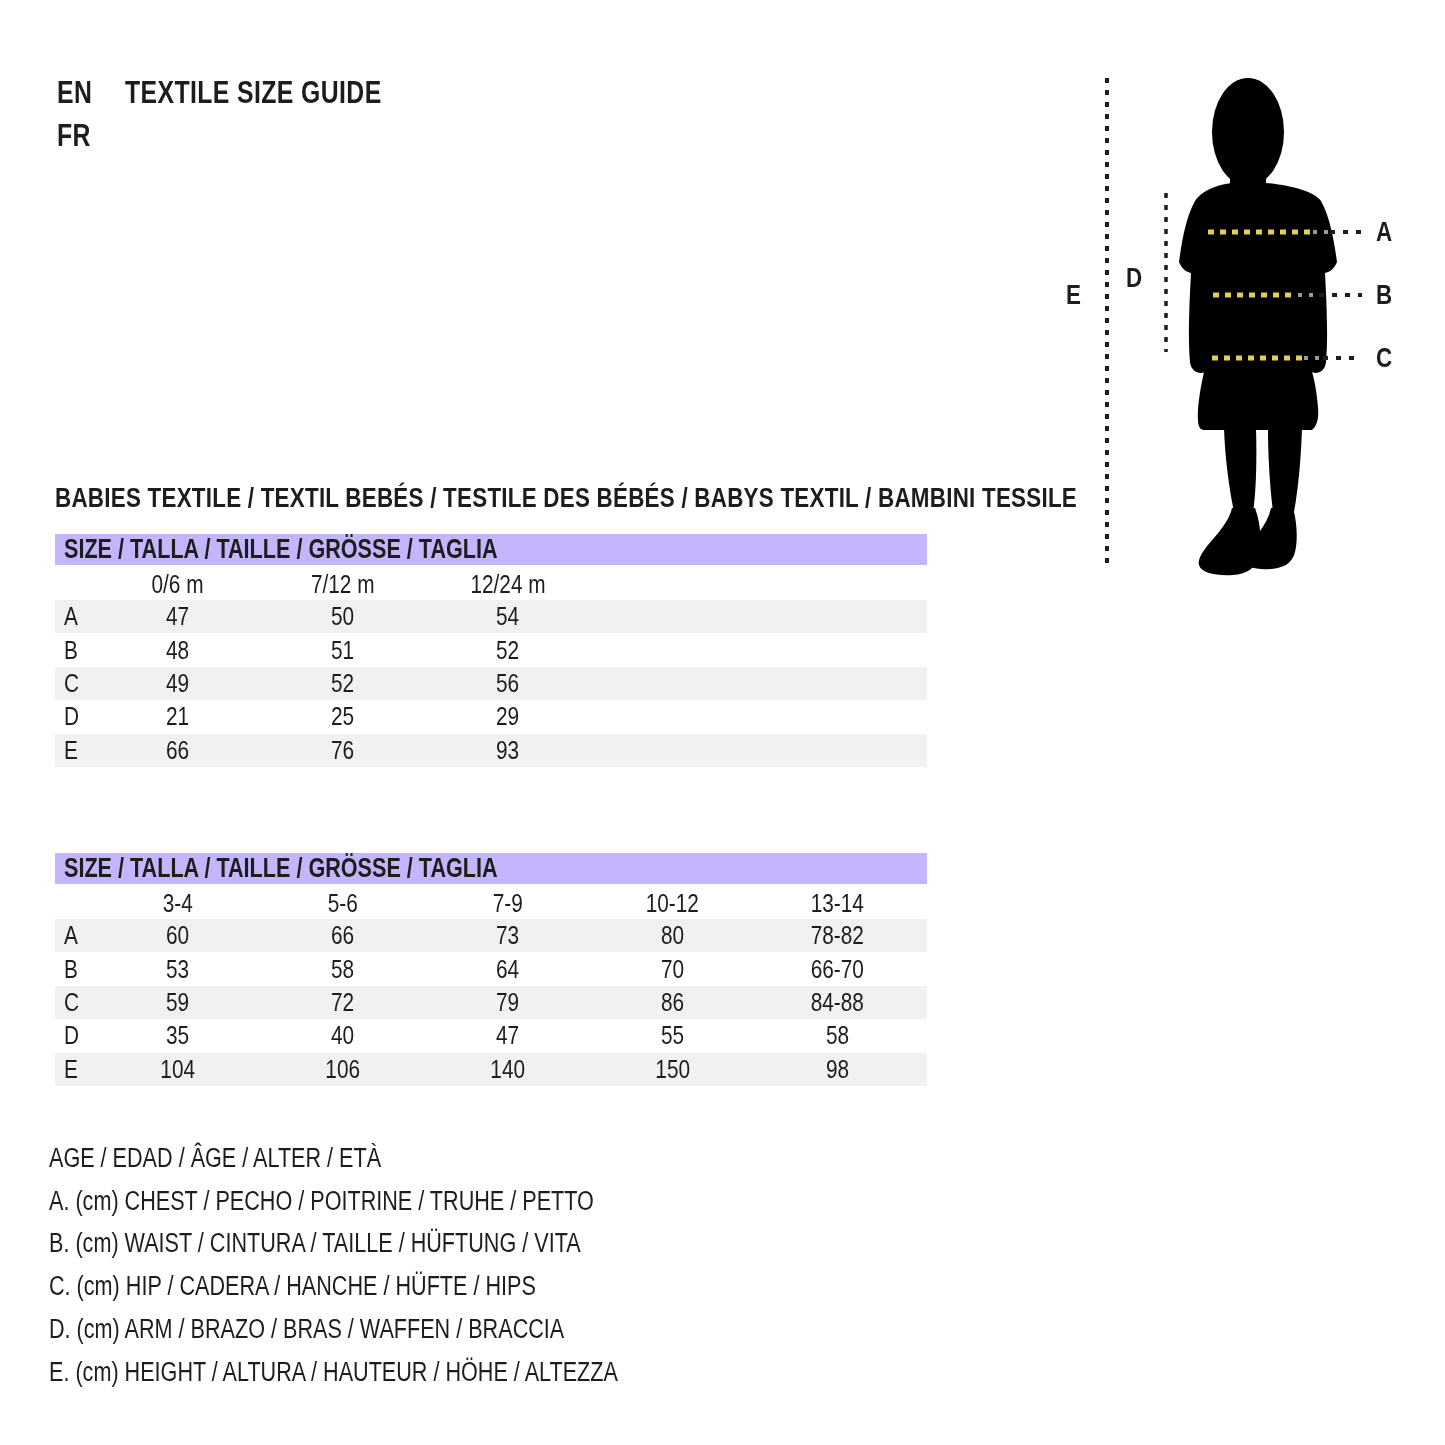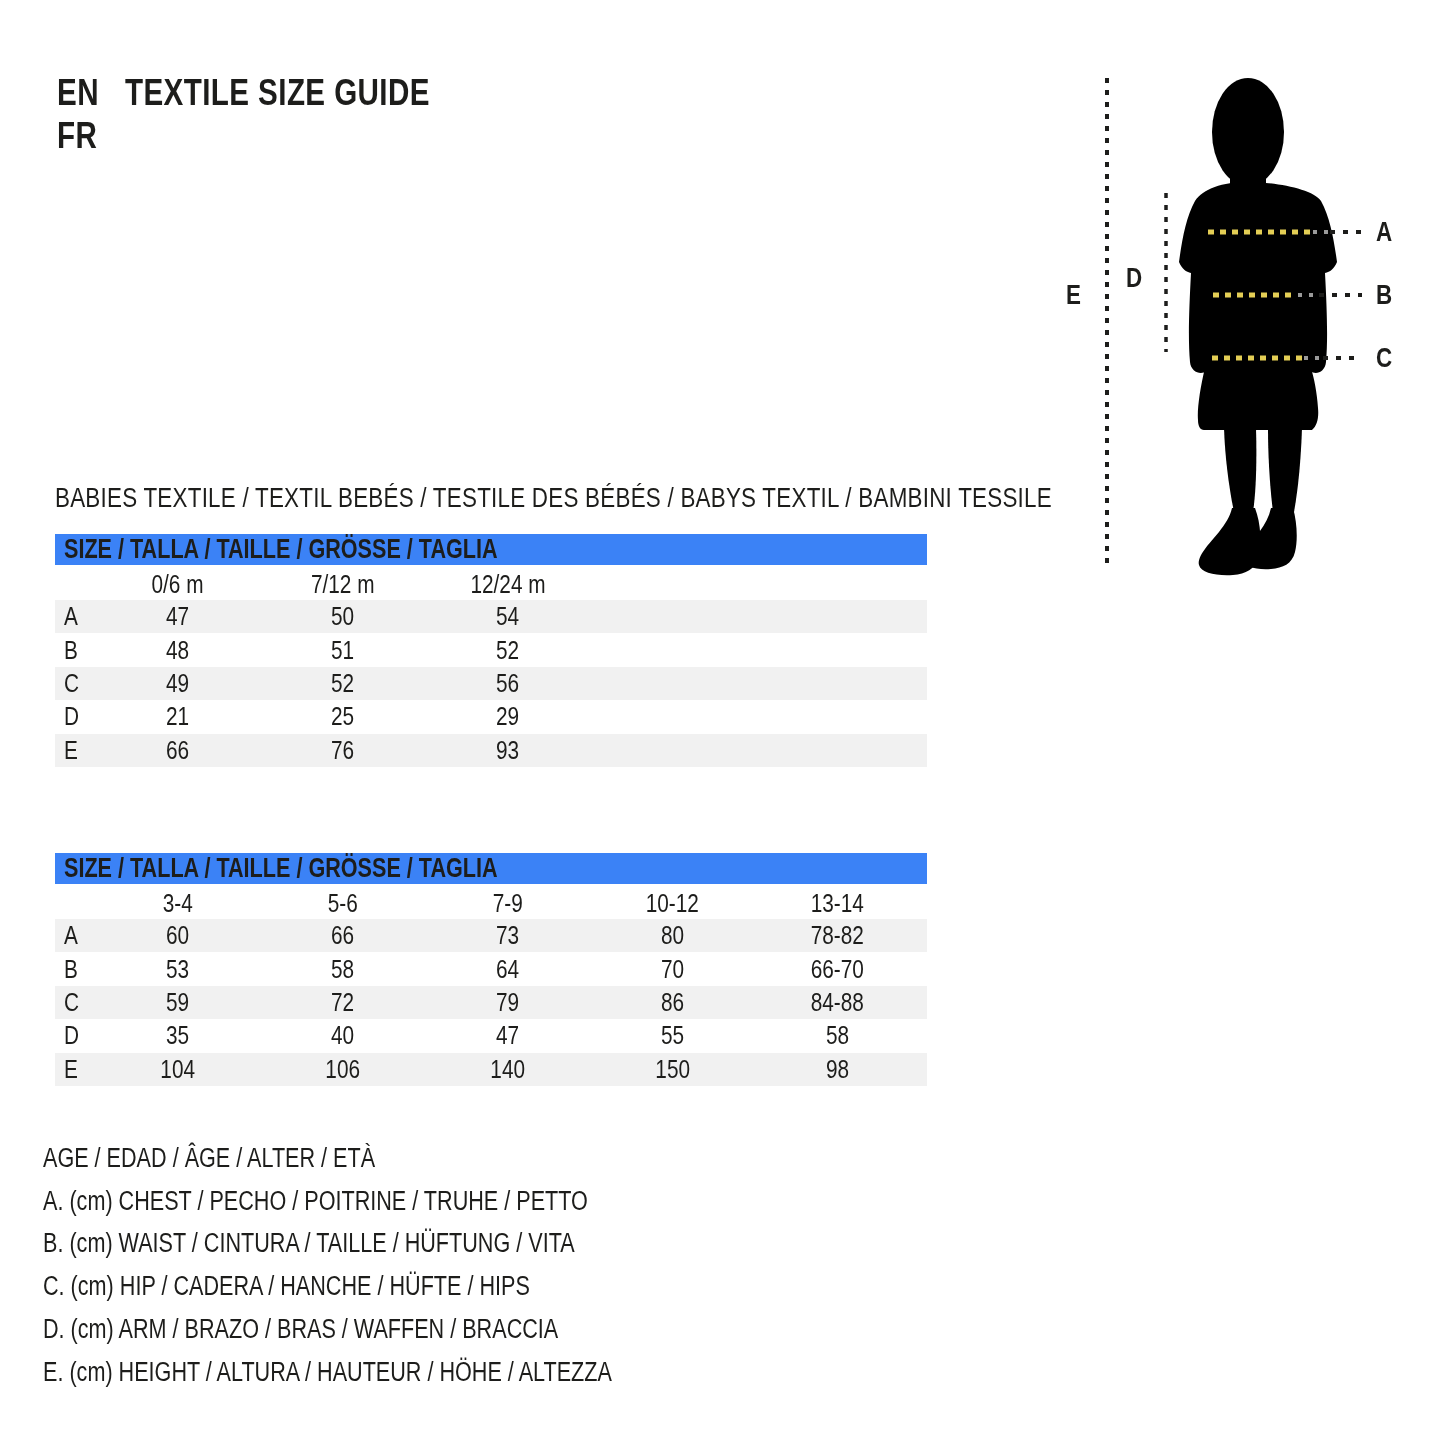--- a/index.html
+++ b/index.html
@@ -6,42 +6,42 @@
   .page{
     position:relative;width:1445px;height:1445px;background:#ffffff;
     font-family:"Liberation Sans",sans-serif;color:#1d1d1b;overflow:hidden;
   }
   
   .cx{display:inline-block;transform:scaleX(0.80);transform-origin:0 50%;white-space:nowrap;}
   .cxc{display:inline-block;transform:scaleX(0.80);transform-origin:50% 50%;white-space:nowrap;}
 
   
   .lang-header{position:absolute;left:57px;top:72px;}
-  .lang-row{display:flex;height:42.5px;align-items:center;font-size:37px;font-weight:700;letter-spacing:.5px;}
+  .lang-row{display:flex;height:42.5px;align-items:center;font-size:31px;font-weight:700;letter-spacing:.5px;}
   .lang-code{width:68px;flex:0 0 68px;}
 
   
-  .sec-title{position:absolute;left:55px;font-size:28px;font-weight:400;line-height:34px;letter-spacing:.3px;}
+  .sec-title{position:absolute;left:55px;font-size:28px;font-weight:700;line-height:34px;letter-spacing:.3px;}
   .babies-title{top:481px;}
   .children-title{top:801px;}
 
   
   .sgtable{position:absolute;left:55px;width:872px;}
   .babies-table{top:534px;}
   .children-table{top:853px;}
-  .size-bar{height:31px;background:#3b82f6;display:flex;align-items:flex-end;
+  .size-bar{height:31px;background:#c4b5fd;display:flex;align-items:flex-end;
     padding-left:9px;box-sizing:border-box;font-size:27px;font-weight:700;}
   .cols-row{display:flex;height:35px;align-items:flex-end;font-size:26px;}
   .trow{display:flex;height:33.4px;align-items:center;font-size:26px;}
   .tbody .trow:nth-child(odd){background:#f1f1f1;}
   .c0{flex:0 0 40px;width:40px;padding-left:9px;box-sizing:border-box;}
   .cc{flex:0 0 165px;width:165px;text-align:center;}
 
   
-  .legend{position:absolute;left:43px;top:1137px;font-size:27px;}
+  .legend{position:absolute;left:49px;top:1137px;font-size:27px;}
   .legend-line{height:42.8px;display:flex;align-items:center;}
 
   
   .diagram-svg{position:absolute;left:1060px;top:60px;}
   .dlabel{position:absolute;height:34px;line-height:34px;font-size:28px;font-weight:700;}
   .dlabel-a{left:1376px;top:215px;}
   .dlabel-b{left:1376px;top:278px;}
   .dlabel-c{left:1376px;top:341px;}
   .dlabel-d{left:1126px;top:261px;}
   .dlabel-e{left:1066px;top:278px;}

